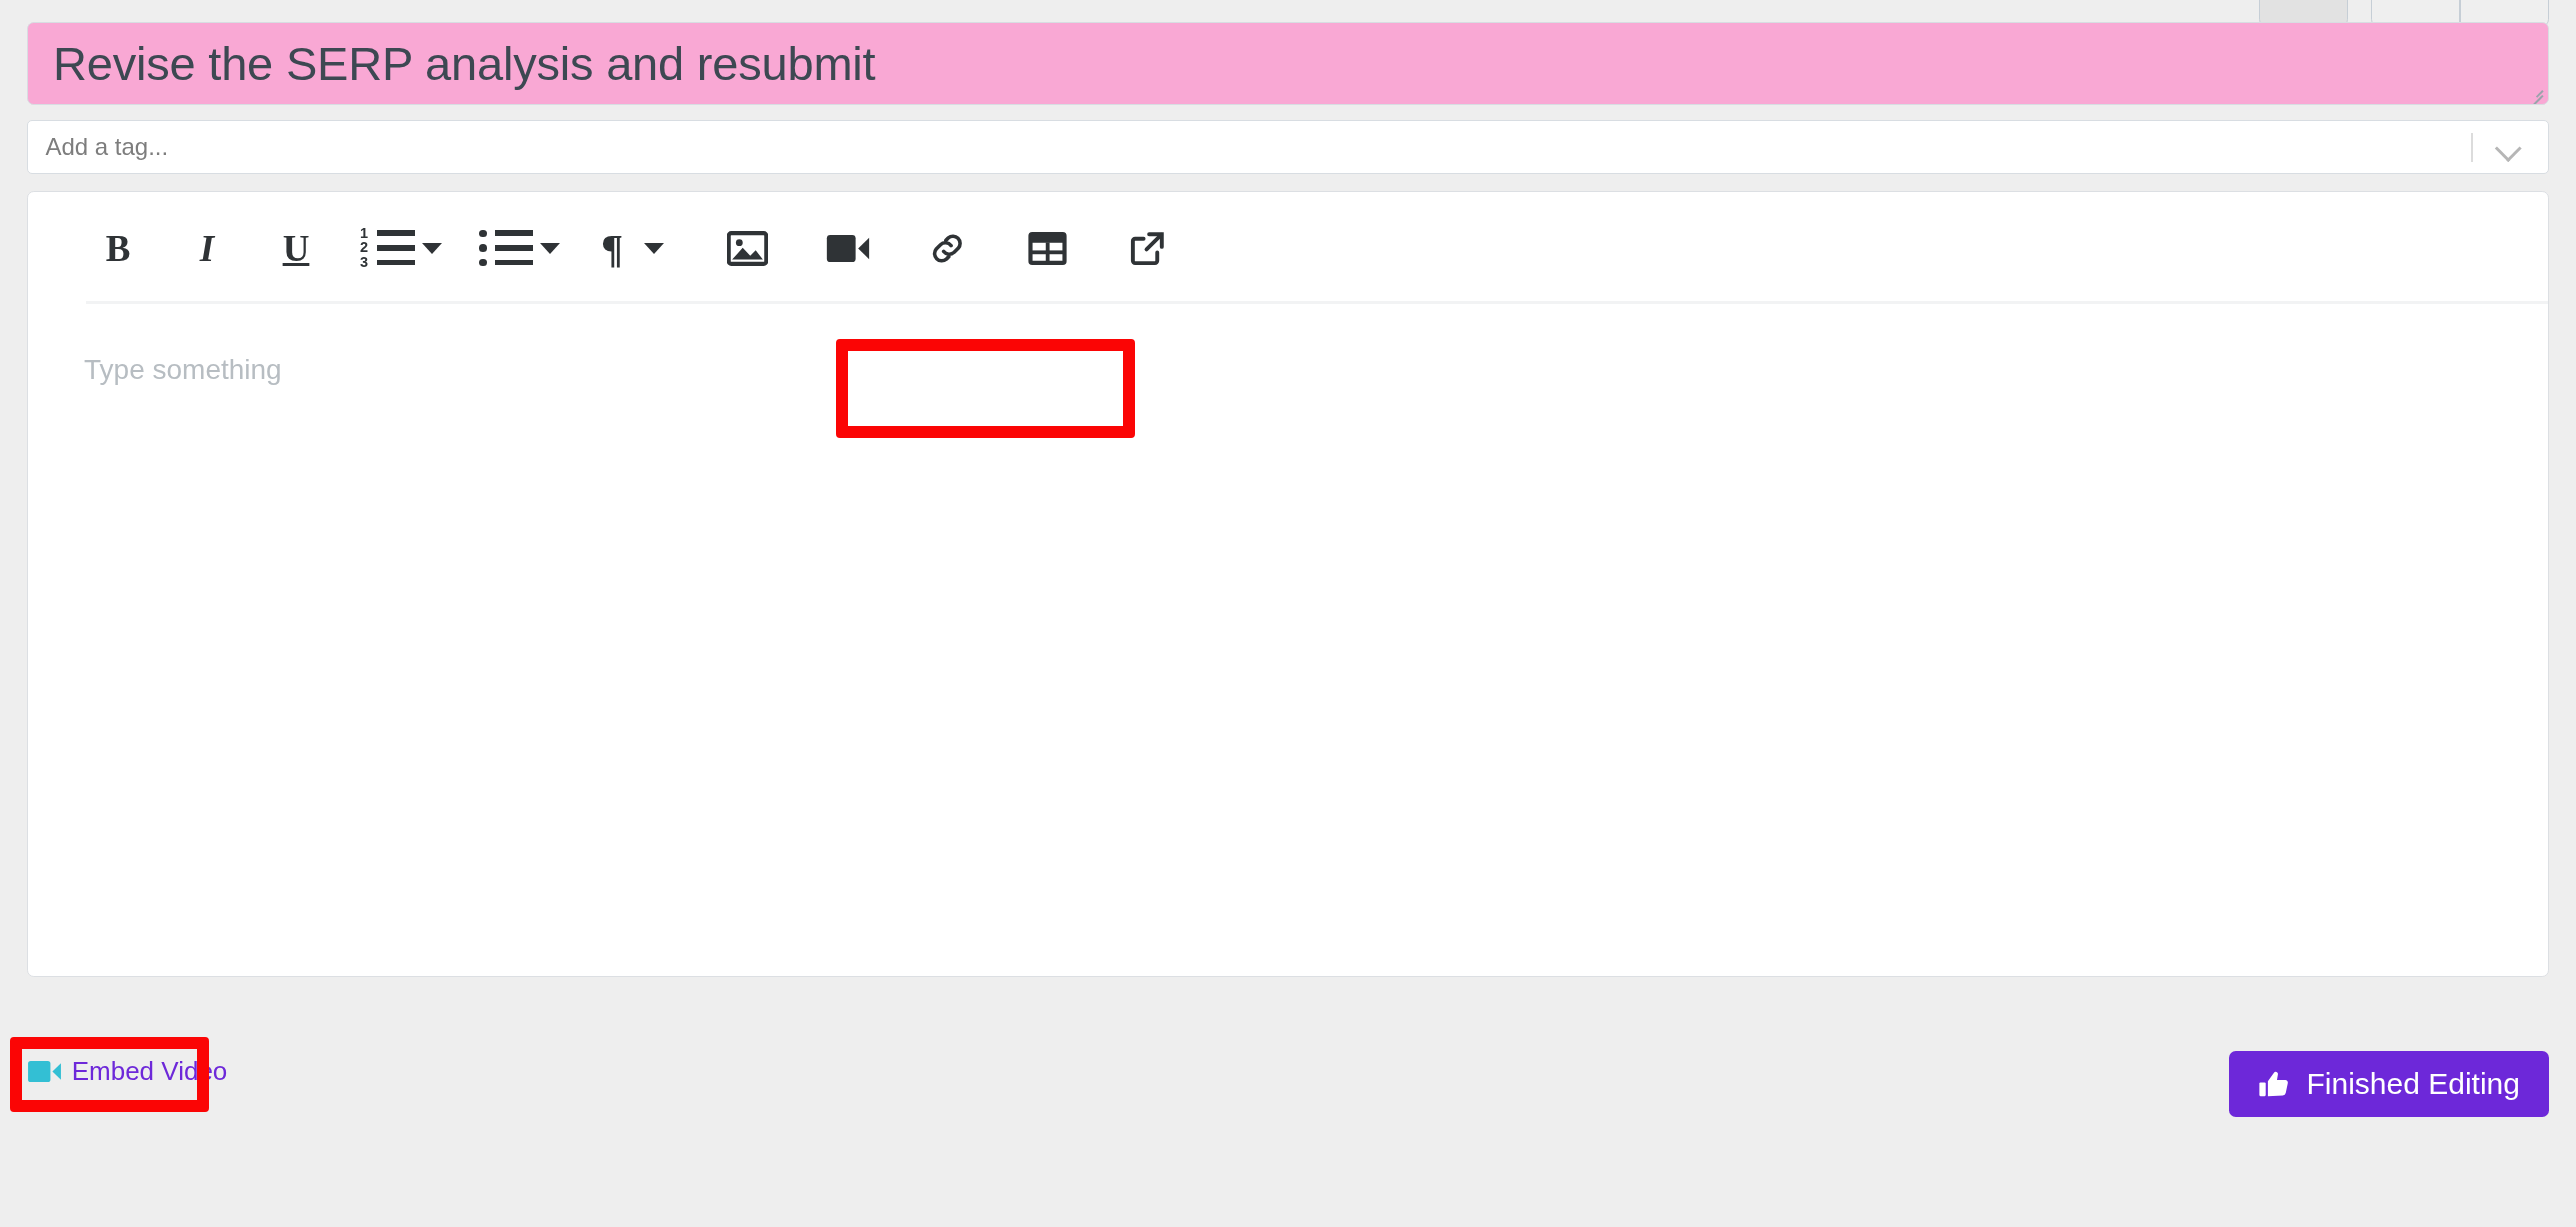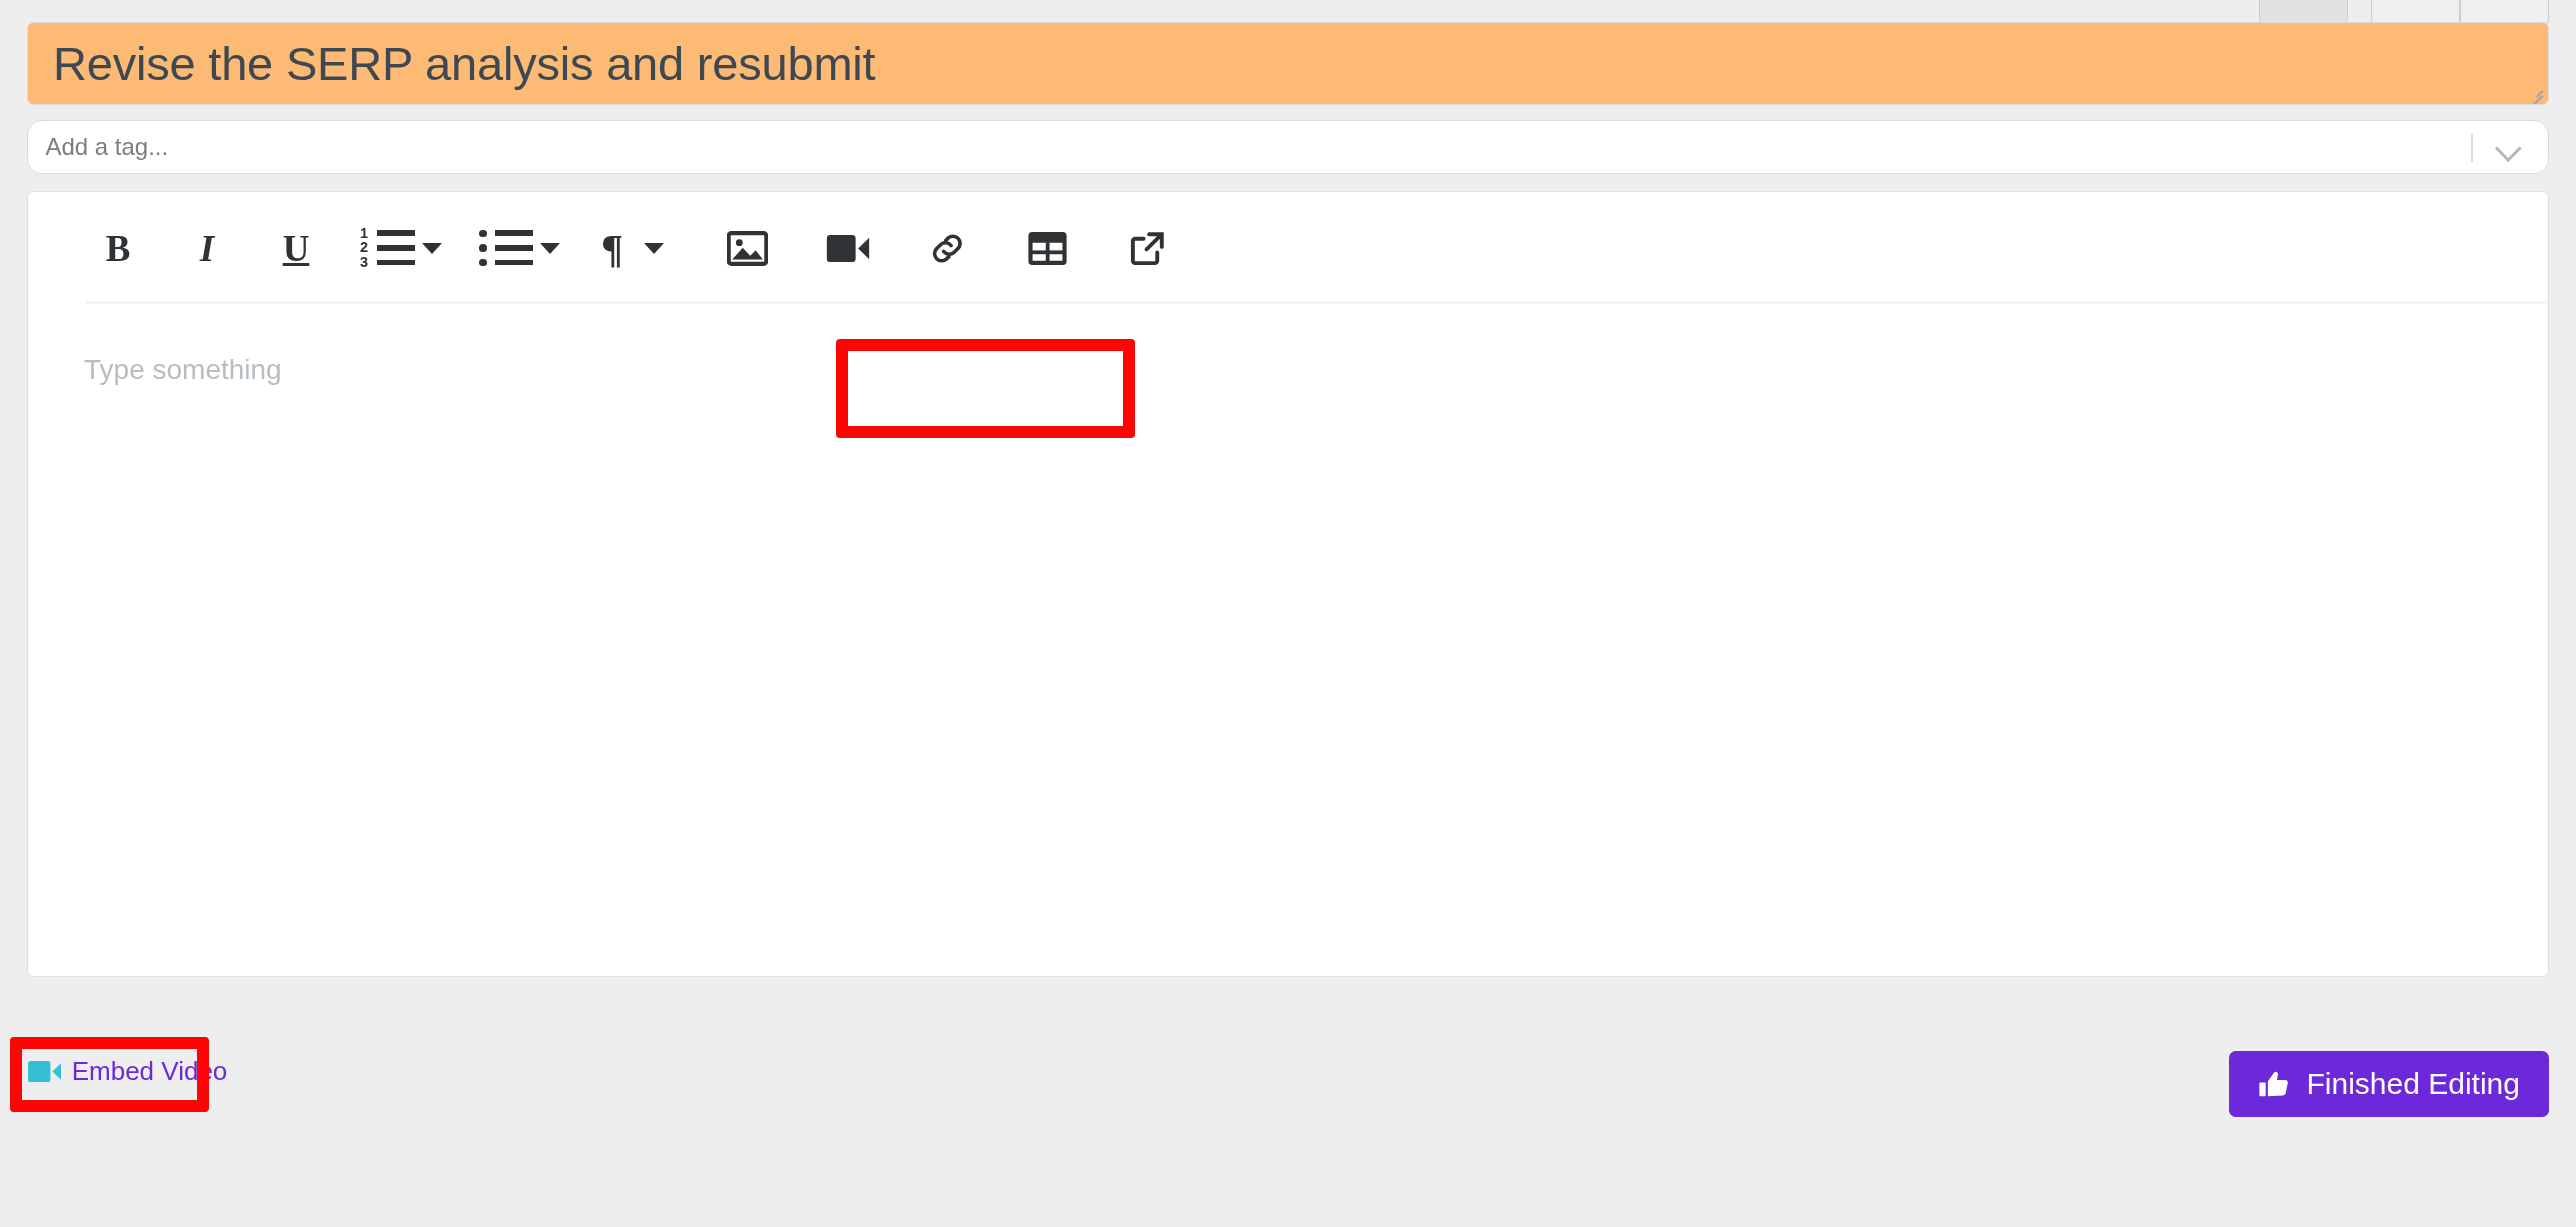--- a/index.html
+++ b/index.html
@@ -54,21 +54,21 @@
     border-left-width: 1px;
   }
 
   
   .title-box {
     position: absolute;
     left: 27px;
     top: 22px;
     width: 2522px;
     height: 83px;
-    background: #fdba74;
+    background: #f9a8d4;
     border: 1.9px solid #d8dde2;
     border-radius: 6.8px;
     display: flex;
     align-items: center;
     padding: 0 25px;
     overflow: hidden;
   }
   .title-text {
     font-size: 47px;
     color: #3d4852;
@@ -98,21 +98,21 @@
 
   
   .tag-box {
     position: absolute;
     left: 27px;
     top: 120px;
     width: 2522px;
     height: 54px;
     background: #ffffff;
     border: 1.9px solid #d8dde2;
-    border-radius: 15px;
+    border-radius: 5px;
     display: flex;
     align-items: center;
     padding: 0 13.5px 0 17.4px;
   }
   .tag-placeholder {
     flex: 1;
     font-size: 24px;
     color: #7d7d7d;
   }
   .tag-sep {

